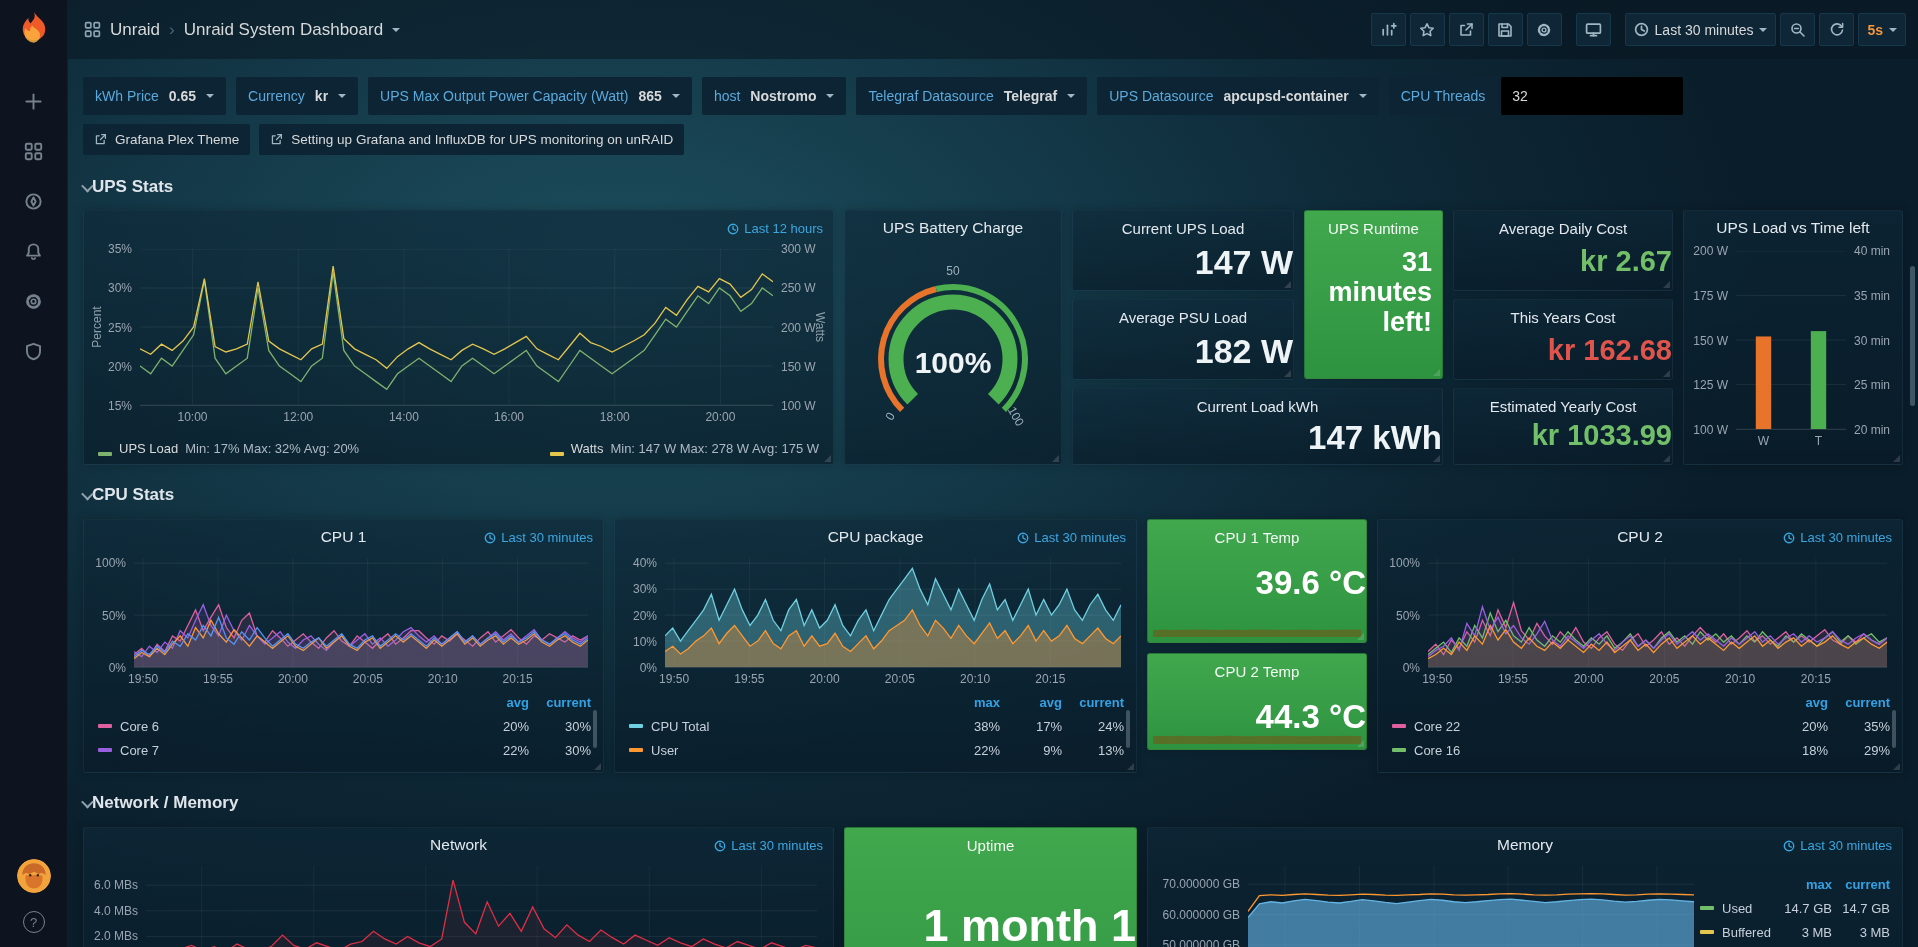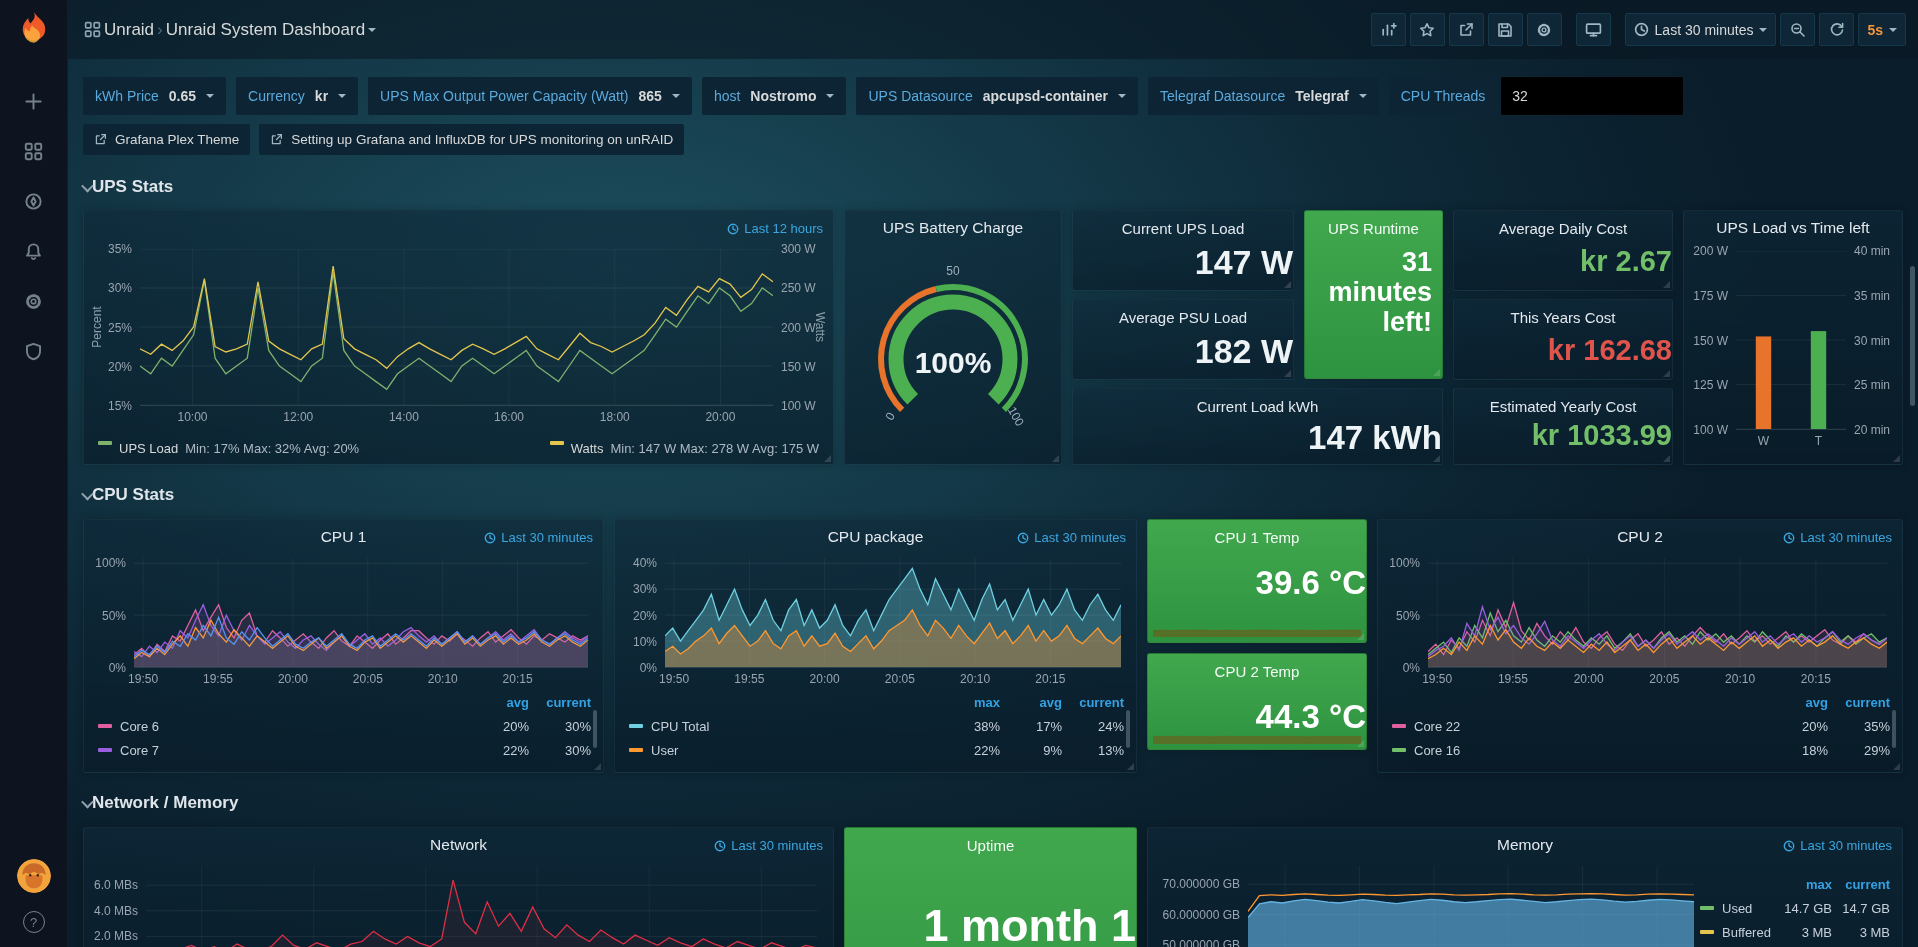--- a/index.html
+++ b/index.html
@@ -10,21 +10,21 @@
   
   .sidebar{position:absolute;left:0;top:0;bottom:0;width:68px;background:#0d1420;border-right:1px solid rgba(255,255,255,.04);z-index:30;display:flex;flex-direction:column;align-items:center;}
   .logo{margin-top:10px;cursor:pointer;}
   .side-icons{display:flex;flex-direction:column;gap:31px;margin-top:42px;align-items:center;}
   .side-btn{color:#75828c;cursor:pointer;display:flex;}
   .side-bottom{position:absolute;bottom:14px;left:0;right:0;display:flex;flex-direction:column;align-items:center;gap:18px;}
   .avatar{width:34px;height:34px;border-radius:50%;overflow:hidden;cursor:pointer;}
   .help-circle{width:22px;height:22px;border:1.6px solid #75828c;border-radius:50%;color:#75828c;font-size:13px;display:flex;align-items:center;justify-content:center;cursor:pointer;}
   
   .navbar{position:absolute;left:68px;right:0;top:0;height:59px;display:flex;align-items:center;justify-content:space-between;padding:0 12px 0 16px;background:rgba(10,22,33,.55);z-index:20;}
-  .nav-left{display:flex;align-items:center;gap:3px;}
+  .nav-left{display:flex;align-items:center;gap:9px;}
   .crumb-icon{color:#8aa4b4;display:flex;cursor:pointer;}
   .crumb-root,.crumb-title{font-size:17px;font-weight:500;color:#d8d9da;cursor:pointer;}
   .crumb-sep{color:#46677c;font-size:17px;}
   .caret{display:inline-block;width:0;height:0;border-left:4px solid transparent;border-right:4px solid transparent;border-top:4px solid #9fb6c3;}
   .nav-actions{display:flex;align-items:center;}
   .nav-btn{display:inline-flex;align-items:center;justify-content:center;gap:6px;height:33px;min-width:35px;margin-left:4px;background:#0e2636;border:1px solid #16384b;border-radius:2px;color:#9fb6c3;cursor:pointer;padding:0 8px;font-family:inherit;font-size:14px;}
   .nav-gap{width:10px;}
   .nav-btn .txt{color:#d8d9da;}
   .refresh-val{color:#f6953a;font-weight:600;}
   
@@ -61,21 +61,21 @@
   .g-ups .graph{top:38px;left:12px;right:12px;bottom:58px;}
   .g-cpu .graph{top:38px;left:10px;right:10px;bottom:104px;}
   .g-cpu .yaxis-l{width:38px;} .g-cpu .plot{left:40px;right:5px;} .g-cpu .xaxis{left:40px;right:5px;}
   .g-net .graph{top:38px;left:10px;right:10px;height:96px;}
   .g-net .yaxis-l{width:50px;} .g-net .plot{left:52px;right:6px;border-bottom:none;}
   .g-mem .graph{top:38px;left:10px;right:208px;height:97px;}
   .g-mem .yaxis-l{width:88px;} .g-mem .plot{left:90px;right:0;border-bottom:none;}
   .g-bar .graph{top:40px;left:6px;right:6px;bottom:34px;}
   .g-bar .yaxis-l{width:44px;} .g-bar .plot{left:46px;right:50px;} .g-bar .xaxis{left:46px;right:50px;} .g-bar .yaxis-r{width:48px;}
   .legend-inline{position:absolute;left:14px;right:14px;bottom:8px;display:flex;justify-content:space-between;font-size:13px;color:#c7d0d9;align-items:center;}
-  .li-entry{display:inline-flex;align-items:flex-start;gap:7px;cursor:pointer;white-space:nowrap;}
+  .li-entry{display:inline-flex;align-items:flex-end;gap:7px;cursor:pointer;white-space:nowrap;}
   .li-entry b{font-weight:400;color:#d8d9da;}
   .li-stats{color:#aeb9c4;}
   .swatch{display:inline-block;width:14px;height:4px;border-radius:1px;background:#888;}
   .legend-table{position:absolute;left:14px;right:12px;bottom:6px;height:76px;font-size:13px;color:#c7d0d9;}
   .lt-head{display:flex;justify-content:flex-end;height:24px;align-items:center;color:#33a2e5;font-weight:700;}
   .lt-row{display:flex;height:24px;align-items:center;}
   .lt-col,.lt-val{width:62px;text-align:right;}
   .lt-name{flex:1;display:flex;align-items:center;gap:8px;cursor:pointer;}
   .legend-scrollbar{position:absolute;right:-6px;top:20px;width:4px;height:38px;border-radius:2px;background:rgba(200,220,230,.28);cursor:pointer;}
   .mem-legend{position:absolute;right:12px;top:44px;width:190px;font-size:13px;color:#c7d0d9;}
@@ -266,27 +266,27 @@
         <span class="var-label">UPS Max Output Power Capacity (Watt)</span>
         <span class="var-value">865</span>
         <i class="caret"></i>
       </div>
     <div class="var-chip">
         <span class="var-label">host</span>
         <span class="var-value">Nostromo</span>
         <i class="caret"></i>
       </div>
     <div class="var-chip">
+        <span class="var-label">Telegraf Datasource</span>
+        <span class="var-value">Telegraf</span>
+        <i class="caret"></i>
+      </div>
+    <div class="var-chip">
         <span class="var-label">UPS Datasource</span>
         <span class="var-value">apcupsd-container</span>
-        <i class="caret"></i>
-      </div>
-    <div class="var-chip">
-        <span class="var-label">Telegraf Datasource</span>
-        <span class="var-value">Telegraf</span>
         <i class="caret"></i>
       </div>
     <div class="var-chip" style="cursor:default;">
         <span class="var-label">CPU Threads</span>
       </div>
     <input class="var-input" style="margin-left: -6px;" value="32">
   </div>
 
   <div class="link-row">
     <span class="link-chip">

